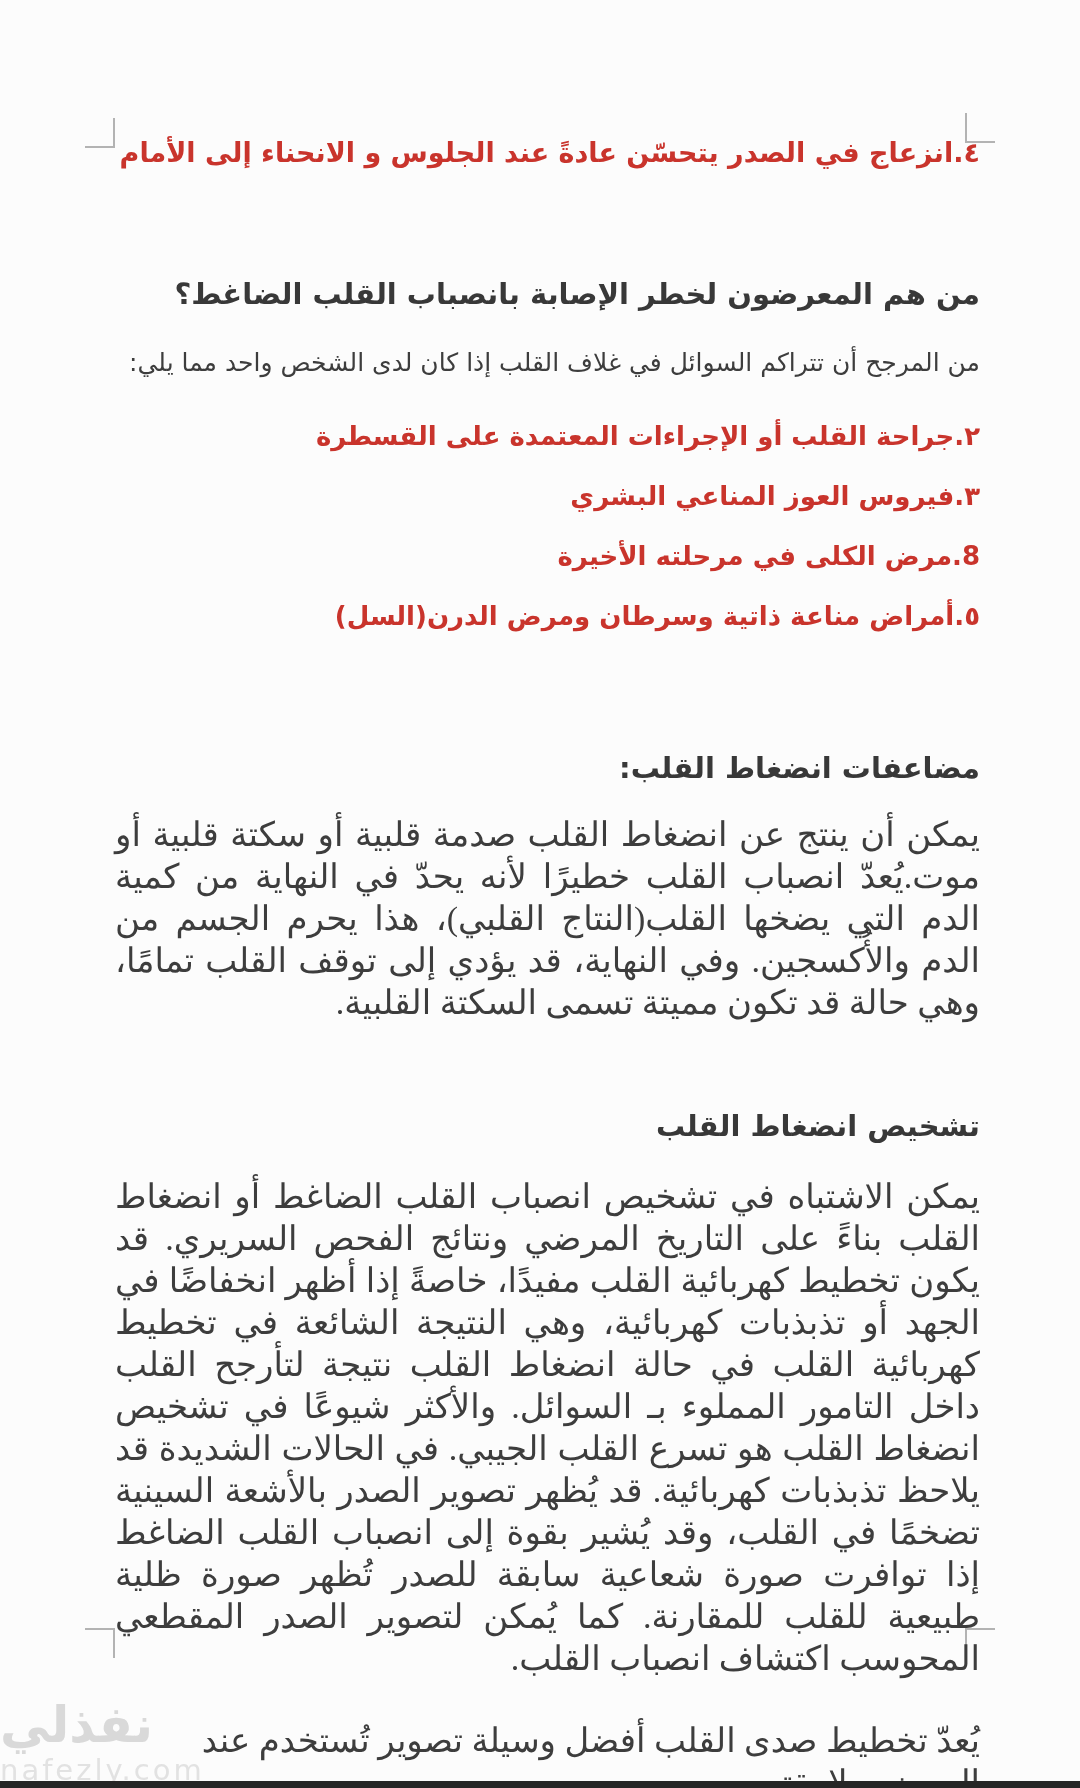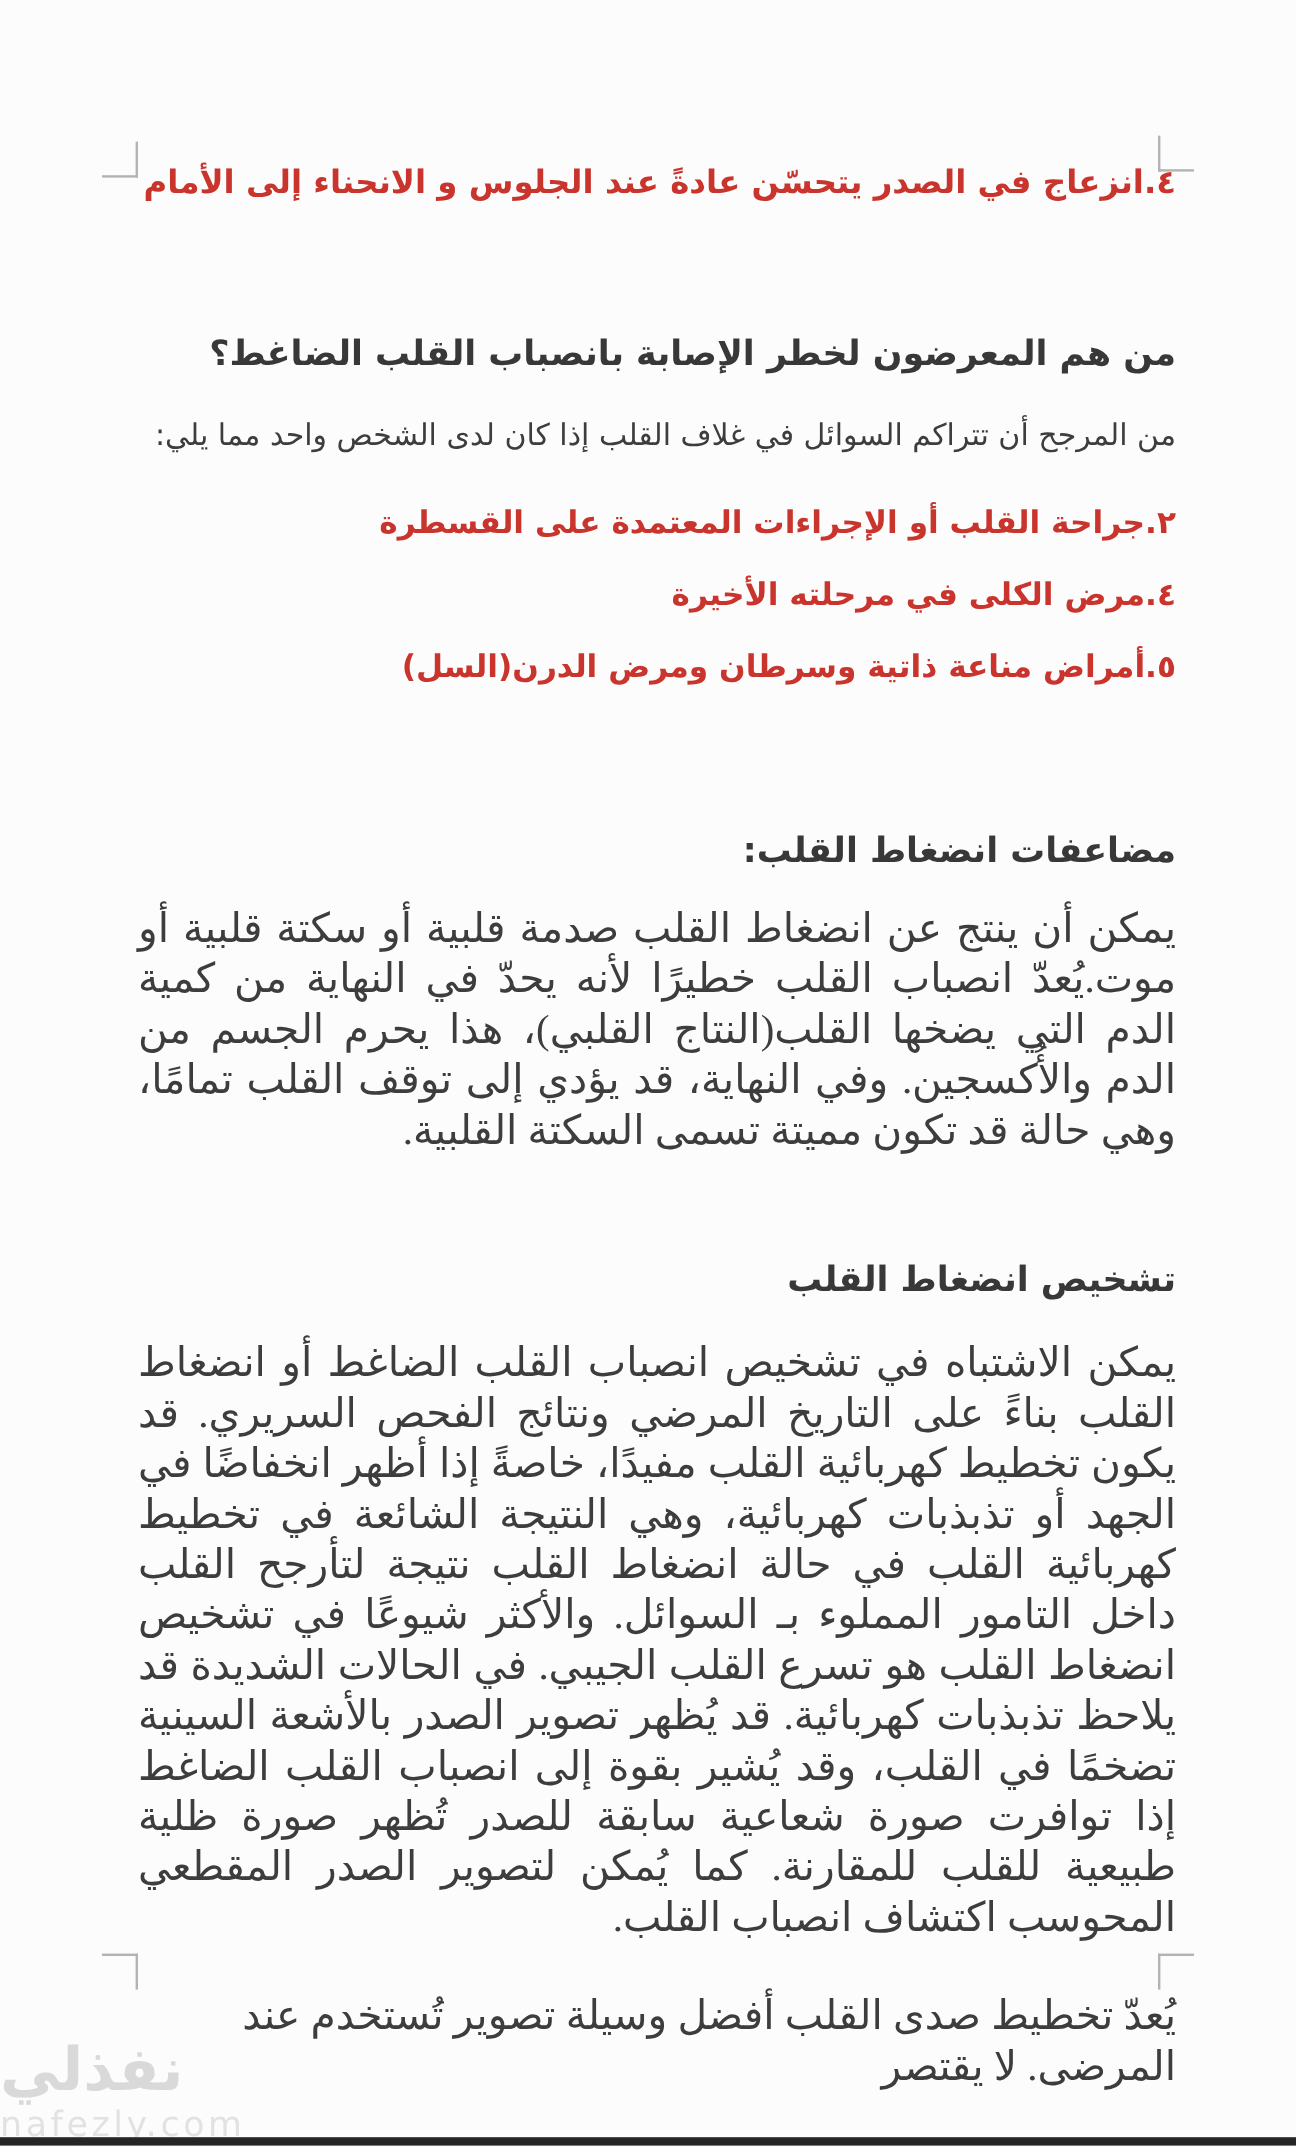--- a/index.html
+++ b/index.html
@@ -115,21 +115,22 @@
 <main class="content">
 
   <p class="red-line">٤.انزعاج في الصدر يتحسّن عادةً عند الجلوس و الانحناء إلى الأمام</p>
 
   <h2 class="doc-heading">من هم المعرضون لخطر الإصابة بانصباب القلب الضاغط؟</h2>
 
   <p class="intro">من المرجح أن تتراكم السوائل في غلاف القلب إذا كان لدى الشخص واحد مما يلي:</p>
 
   <ul class="risk-list">
     <li>٢.جراحة القلب أو الإجراءات المعتمدة على القسطرة</li>
-    <li>٤.مرض الكلى في مرحلته الأخيرة</li>
+    <li>٣.فيروس العوز المناعي البشري</li>
+    <li>8.مرض الكلى في مرحلته الأخيرة</li>
     <li>٥.أمراض مناعة ذاتية وسرطان ومرض الدرن(السل)</li>
   </ul>
 
   <h2 class="doc-heading h-complications">مضاعفات انضغاط القلب:</h2>
 
   <p class="body-par">يمكن أن ينتج عن انضغاط القلب صدمة قلبية أو سكتة قلبية أو موت.يُعدّ انصباب القلب خطيرًا لأنه يحدّ في النهاية من كمية الدم التي يضخها القلب(النتاج القلبي)، هذا يحرم الجسم من الدم والأُكسجين. وفي النهاية، قد يؤدي إلى توقف القلب تمامًا، وهي حالة قد تكون مميتة تسمى السكتة القلبية.</p>
 
   <h2 class="doc-heading h-diagnosis">تشخيص انضغاط القلب</h2>
 
   <p class="body-par diagnosis">يمكن الاشتباه في تشخيص انصباب القلب الضاغط أو انضغاط القلب بناءً على التاريخ المرضي ونتائج الفحص السريري. قد يكون تخطيط كهربائية القلب مفيدًا، خاصةً إذا أظهر انخفاضًا في الجهد أو تذبذبات كهربائية، وهي النتيجة الشائعة في تخطيط كهربائية القلب في حالة انضغاط القلب نتيجة لتأرجح القلب داخل التامور المملوء بـ السوائل. والأكثر شيوعًا في تشخيص انضغاط القلب هو تسرع القلب الجيبي. في الحالات الشديدة قد يلاحظ تذبذبات كهربائية. قد يُظهر تصوير الصدر بالأشعة السينية تضخمًا في القلب، وقد يُشير بقوة إلى انصباب القلب الضاغط إذا توافرت صورة شعاعية سابقة للصدر تُظهر صورة ظلية طبيعية للقلب للمقارنة. كما يُمكن لتصوير الصدر المقطعي المحوسب اكتشاف انصباب القلب.</p>

